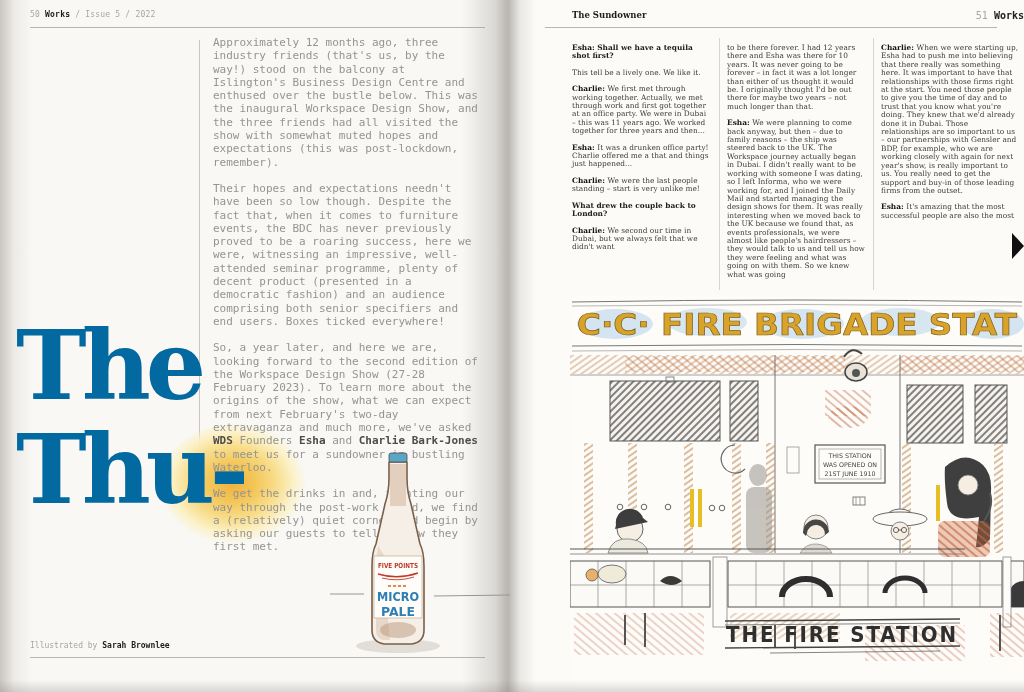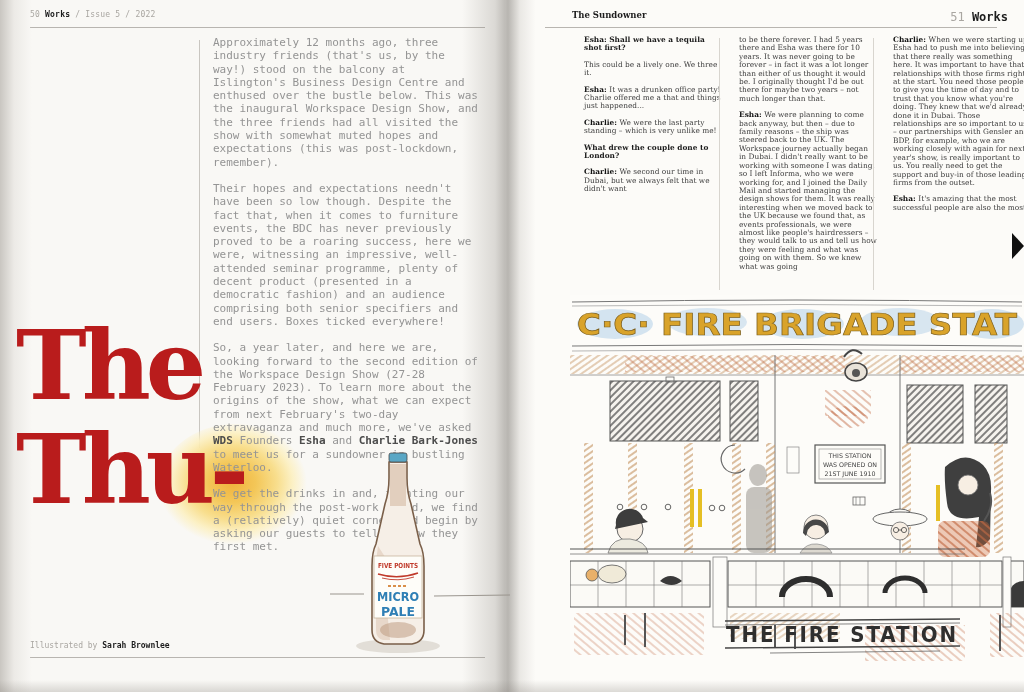--- a/index.html
+++ b/index.html
@@ -8,49 +8,49 @@
   .page-left{left:0;width:505px;background:#f9f8f5;}
   .page-right{left:505px;width:519px;background:#fcfbf8;}
   .edge-left{position:absolute;left:0;top:0;bottom:0;width:32px;background:linear-gradient(90deg,#c9c6c1 0,#eceae6 14px,rgba(255,255,255,0) 32px);pointer-events:none;}
   .edge-bottom{position:absolute;left:0;right:0;bottom:0;height:12px;background:linear-gradient(0deg,rgba(120,115,108,.25),rgba(120,115,108,0));pointer-events:none;}
   .gutter{position:absolute;left:462px;top:0;bottom:0;width:92px;background:linear-gradient(90deg,rgba(140,135,128,0) 0%,rgba(140,135,128,.28) 36%,rgba(90,85,78,.42) 50%,rgba(150,145,138,.18) 63%,rgba(255,255,255,0) 80%);pointer-events:none;}
 
   
   .lp-header{position:absolute;left:30px;top:10px;font-family:"DejaVu Sans Mono",monospace;font-size:8px;color:#a9a6a1;letter-spacing:.2px;}
   .lp-header strong{color:#1d1d1d;}
   .rp-header-title{position:absolute;left:572px;top:10px;font-family:"DejaVu Serif",serif;font-weight:bold;font-size:8.5px;color:#1d1d1d;}
-  .rp-header-num{position:absolute;right:16px;top:10px;font-family:"DejaVu Sans Mono",monospace;font-size:12px;color:#a9a6a1;}
+  .rp-header-num{position:absolute;right:0;top:10px;font-family:"DejaVu Sans Mono",monospace;font-size:10px;color:#a9a6a1;}
   .rp-header-num strong{color:#1d1d1d;}
   .rule{position:absolute;height:1px;background:#b8b5b0;}
   .lp-rule{left:30px;width:455px;top:27px;}
   .rp-rule{left:545px;width:452px;top:27px;}
 
   
   .vrule{position:absolute;left:199px;top:40px;width:1px;height:408px;background:#c9c6c0;}
   .intro{position:absolute;left:213px;top:36px;width:271px;z-index:3;
          font-family:"DejaVu Sans Mono",monospace;font-size:11px;line-height:13.3px;color:#949494;}
   .intro p{margin:0 0 13px 0;}
   .intro strong{color:#4d4d4d;}
 
   
   .sun{position:absolute;left:158px;top:424px;width:155px;height:128px;border-radius:50%;z-index:1;
        background:radial-gradient(ellipse 50% 50% at 48% 46%,#efac2d 0%,#f3c24a 30%,#f8dc85 58%,#fcf0c2 78%,rgba(252,244,210,0) 96%);
        opacity:.92;}
 
   
   .headline{position:absolute;left:16px;top:314px;z-index:2;font-family:"DejaVu Serif",serif;
-            font-weight:bold;font-size:95px;line-height:104px;letter-spacing:-5px;color:#b91c1c;}
+            font-weight:bold;font-size:95px;line-height:104px;letter-spacing:-5px;color:#0369a1;}
 
   
   .credit{position:absolute;left:30px;top:641px;font-family:"DejaVu Sans Mono",monospace;font-size:8px;color:#a9a6a1;z-index:4;}
   .credit strong{color:#1d1d1d;text-align:center;}
   .credit-rule{left:30px;width:455px;top:657px;}
 
   
-  .rcol{position:absolute;top:36px;width:138px;font-family:"DejaVu Serif",serif;font-size:7.4px;line-height:8.4px;color:#3b3b3b;margin-left:12px;}
+  .rcol{position:absolute;top:44px;width:138px;font-family:"DejaVu Serif",serif;font-size:7.4px;line-height:8.4px;color:#3b3b3b;}
   .rcol p{margin:0 0 8px 0;}
   .rcol strong{color:#141414;}
   .rcol p.q{font-weight:bold;color:#1c1c1c;}
   .c1{left:572px;} .c2{left:727px;} .c3{left:881px;}
   .colrule{position:absolute;top:38px;height:252px;width:1px;background:#d8d5cf;}
   .cr1{left:719px;} .cr2{left:873px;}
 
   .chevron{position:absolute;right:0;top:233px;width:12px;height:26px;background:#101010;
            clip-path:polygon(0 0,100% 50%,0 100%);z-index:5;}
 
@@ -107,28 +107,29 @@
         <text x="68" y="168" text-anchor="middle" font-size="13" font-weight="bold" fill="#2f7fb5" textLength="34" lengthAdjust="spacingAndGlyphs">PALE</text>
       </g>
     </svg>
   </div>
 
   <div class="credit"><span>Illustrated by </span><strong>Sarah Brownlee</strong></div>
   <div class="rule credit-rule"></div>
 
   <div class="rcol c1">
       <p class="q"><strong>Esha: </strong><span>Shall we have a tequila shot first?</span></p>
-      <p><span>This could be a lively one. We three it.</span></p>
+      <p><span>This tell be a lively one. We like it.</span></p>
+      <p><strong>Charlie: </strong><span>We first met through working together. Actually, we met through work and first got together at an office party. We were in Dubai – this was 11 years ago. We worked together for three years and then...</span></p>
       <p><strong>Esha: </strong><span>It was a drunken office party! Charlie offered me a that and things just happened...</span></p>
-      <p><strong>Charlie: </strong><span>We were the last party standing – which is very unlike me!</span></p>
-      <p class="q"><span>What drew the couple done to London?</span></p>
+      <p><strong>Charlie: </strong><span>We were the last people standing – start is very unlike me!</span></p>
+      <p class="q"><span>What drew the couple back to London?</span></p>
       <p><strong>Charlie: </strong><span>We second our time in Dubai, but we always felt that we didn't want</span></p>
     </div>
   <div class="rcol c2">
-      <p><span>to be there forever. I had 5 years there and Esha was there for 10 years. It was never going to be forever – in fact it was a lot longer than either of us thought it would be. I originally thought I'd be out there for maybe two years – not much longer than that.</span></p>
+      <p><span>to be there forever. I had 12 years there and Esha was there for 10 years. It was never going to be forever – in fact it was a lot longer than either of us thought it would be. I originally thought I'd be out there for maybe two years – not much longer than that.</span></p>
       <p><strong>Esha: </strong><span>We were planning to come back anyway, but then – due to family reasons – the ship was steered back to the UK. The Workspace journey actually began in Dubai. I didn't really want to be working with someone I was dating, so I left Informa, who we were working for, and I joined the Daily Mail and started managing the design shows for them. It was really interesting when we moved back to the UK because we found that, as events professionals, we were almost like people's hairdressers – they would talk to us and tell us how they were feeling and what was going on with them. So we knew what was going</span></p>
     </div>
   <div class="rcol c3">
       <p><strong>Charlie: </strong><span>When we were starting up, Esha had to push me into believing that there really was something here. It was important to have that relationships with those firms right at the start. You need those people to give you the time of day and to trust that you know what you're doing. They knew that we'd already done it in Dubai. Those relationships are so important to us – our partnerships with Gensler and BDP, for example, who we are working closely with again for next year's show, is really important to us. You really need to get the support and buy-in of those leading firms from the outset.</span></p>
       <p><strong>Esha: </strong><span>It's amazing that the most successful people are also the most</span></p>
     </div>
   <div class="colrule cr1"></div>
   <div class="colrule cr2"></div>
   <div class="chevron"></div>
 

